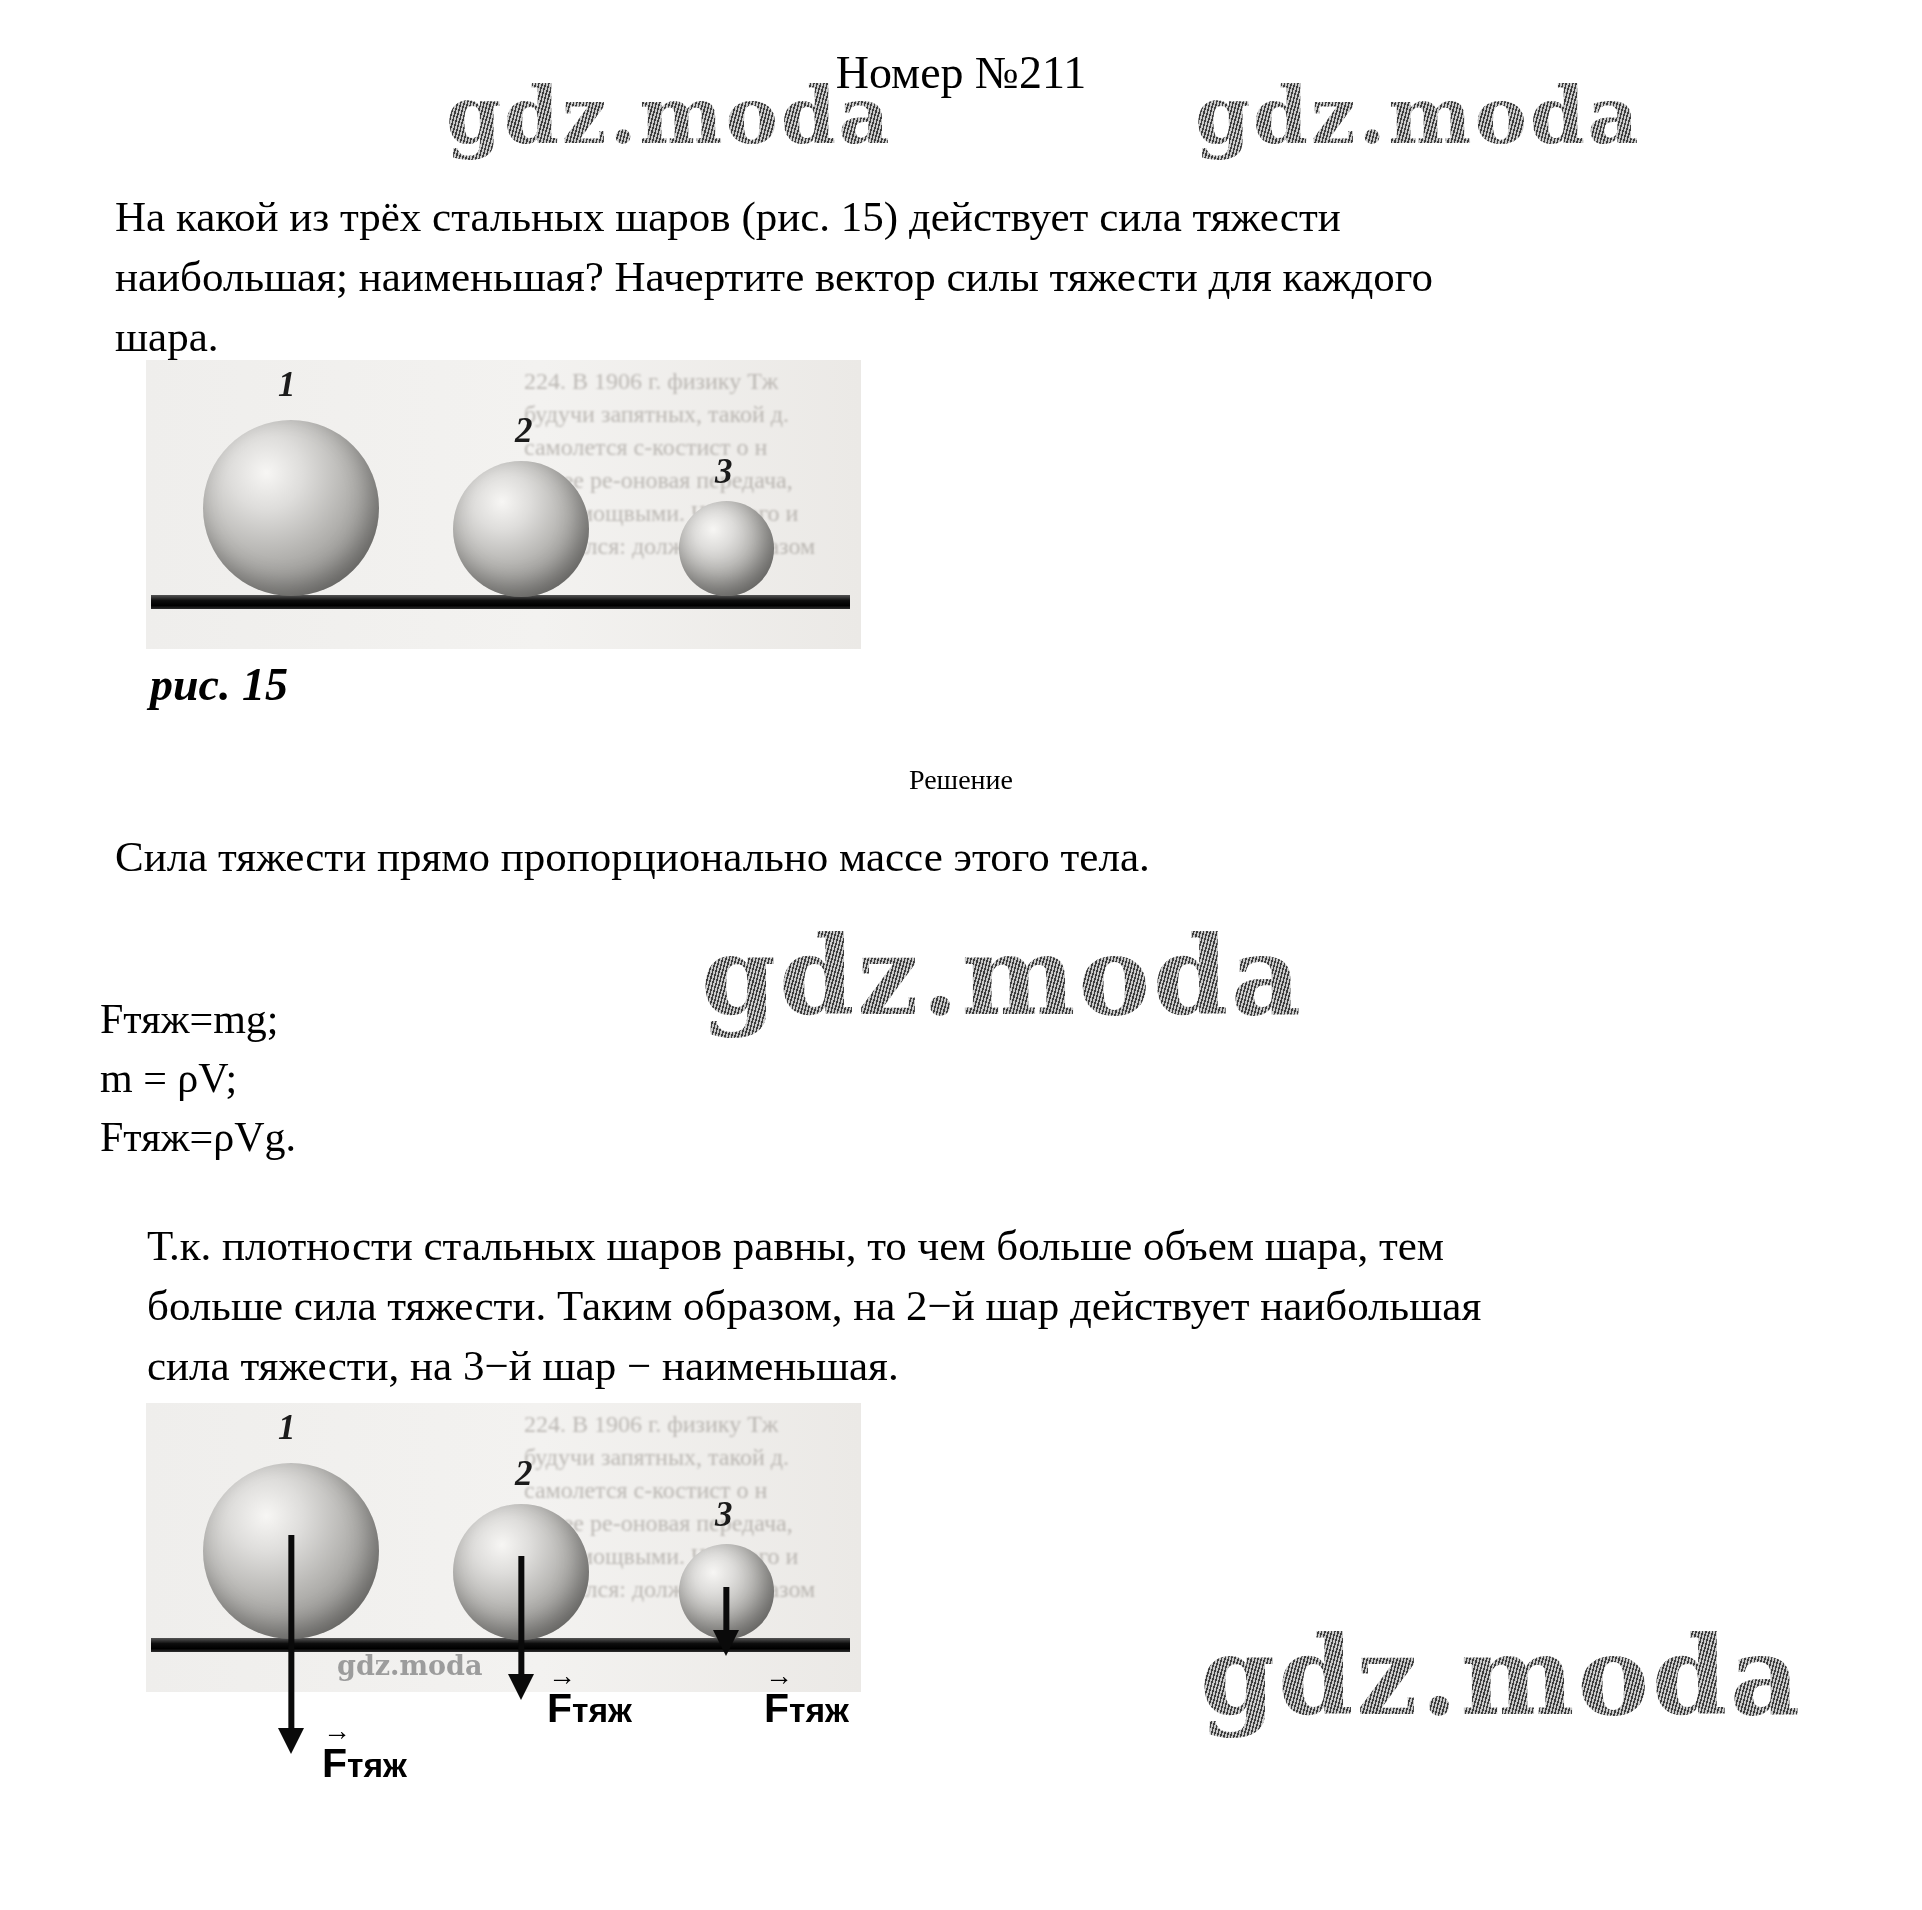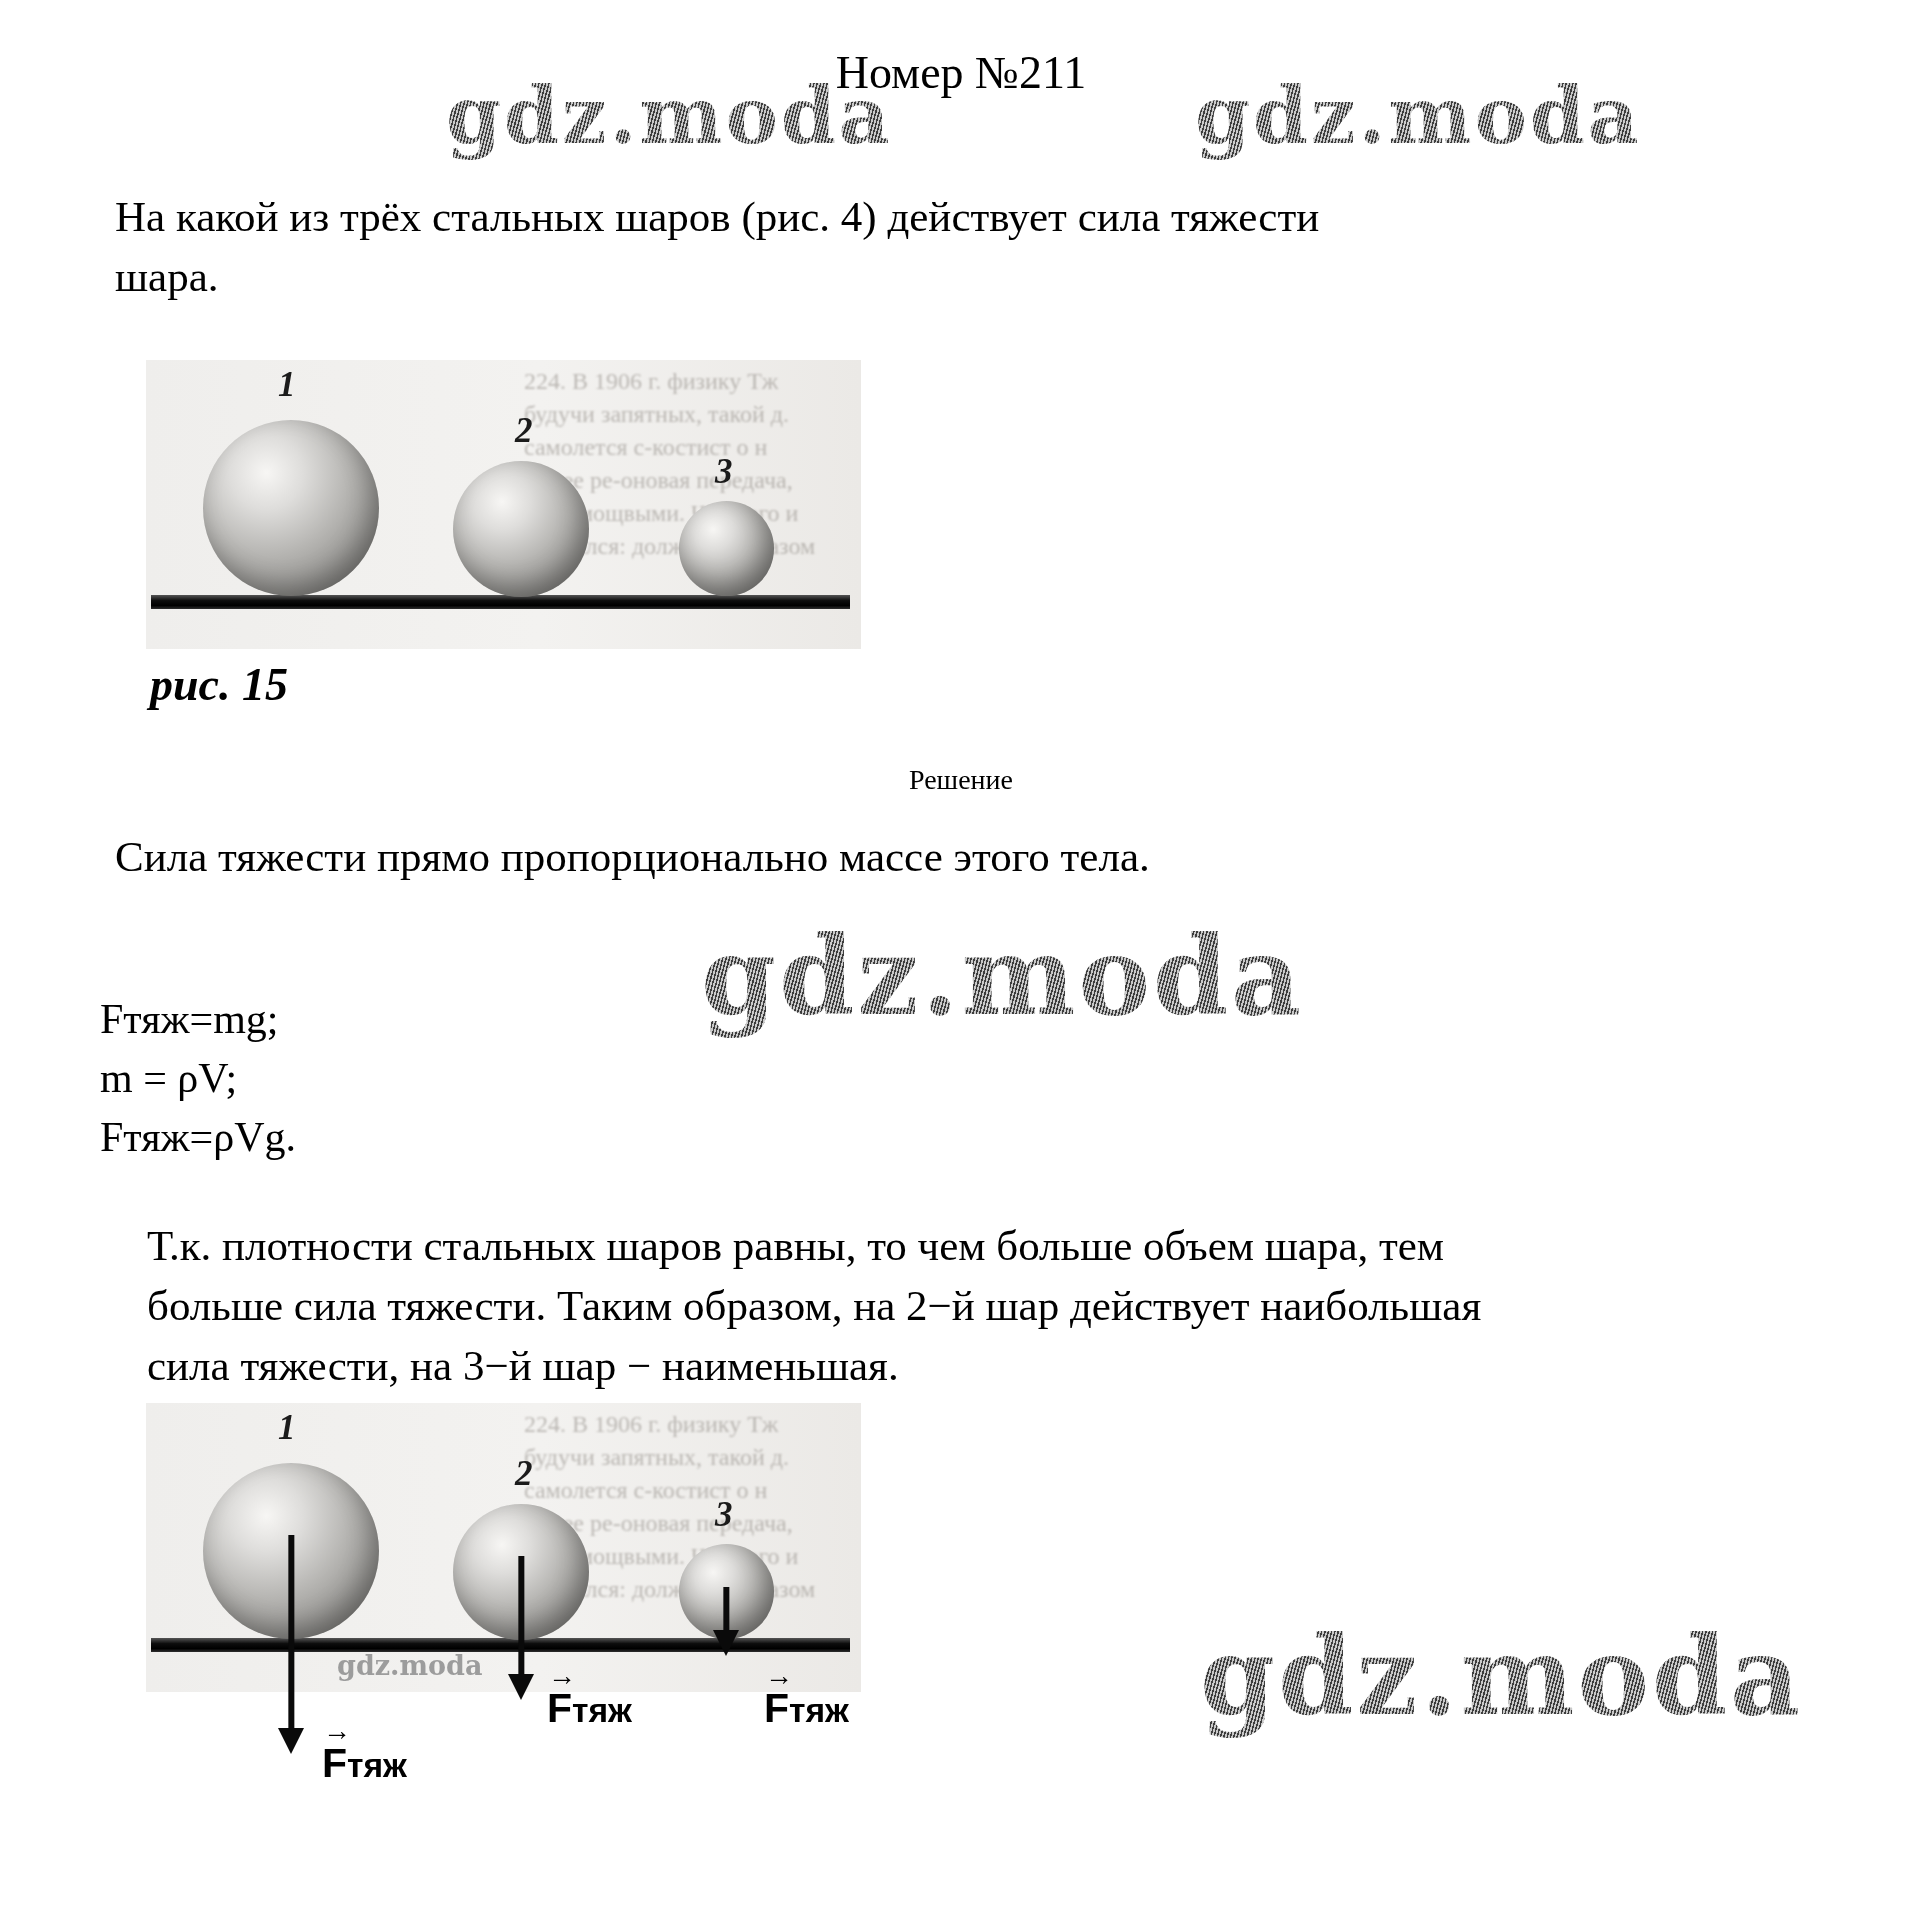--- a/index.html
+++ b/index.html
@@ -99,21 +99,22 @@
 <body>
 
 <div class="page">
 
   <div class="title">Номер №211</div>
 
   <div class="wm wm-top-left">gdz.moda</div>
   <div class="wm wm-top-right">gdz.moda</div>
 
   <div class="problem">
-    <div>На какой из трёх стальных шаров (рис. 4) действует сила тяжести</div>
+    <div>На какой из трёх стальных шаров (рис. 15) действует сила тяжести</div>
+    <div>наибольшая; наименьшая? Начертите вектор силы тяжести для каждого</div>
     <div>шара.</div>
   </div>
 
   <div class="figure fig1">
     <div class="fig-bg">
       <div class="bleed">
         <div>224. В 1906 г. физику Тж</div>
         <div>будучи запятных, такой д.</div>
         <div>самолется с-костист о н</div>
         <div>менее ре-оновая передача,</div>

